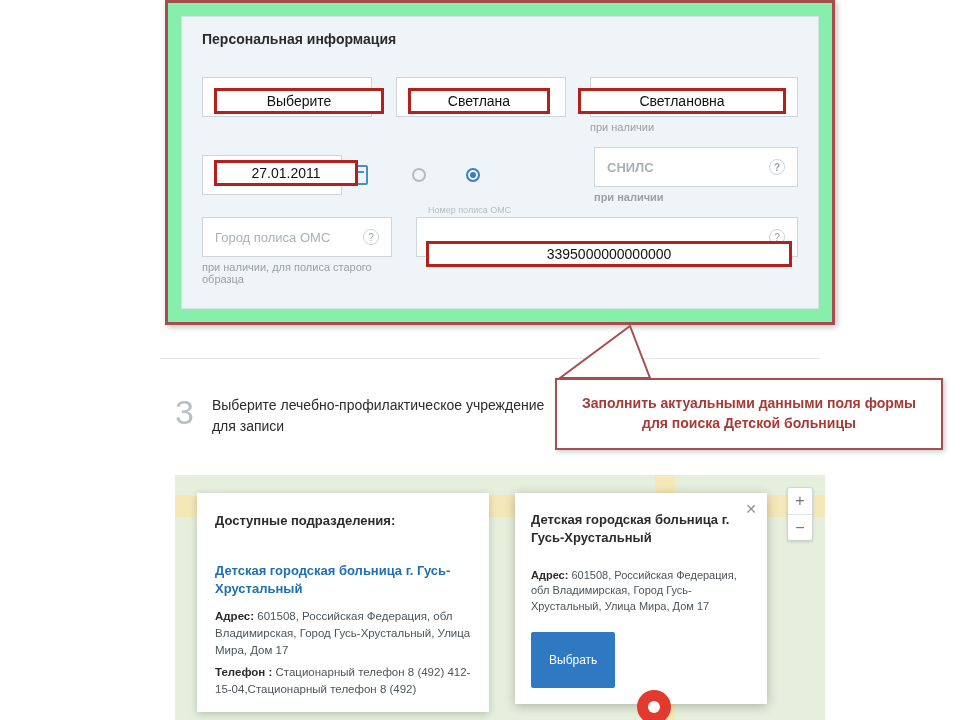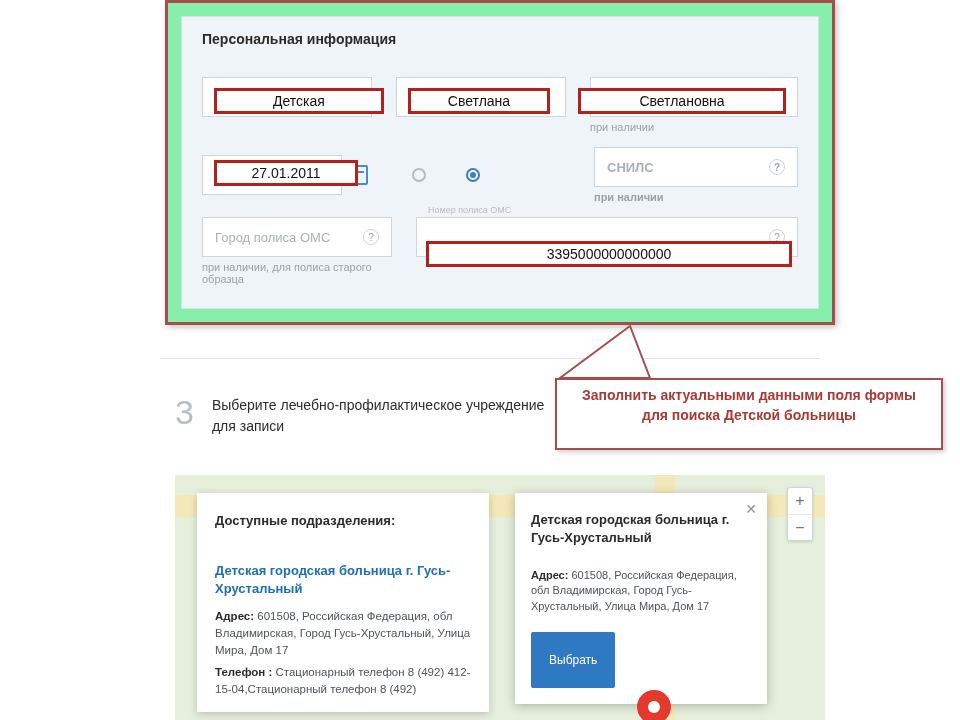--- a/index.html
+++ b/index.html
@@ -134,21 +134,21 @@
   }
 
   
   .callout {
     position:absolute;
     left: 555px; top: 378px;
     width: 388px; height: 72px;
     border: 2px solid #a64d4d;
     background:#fff;
     box-shadow: 2px 2px 5px rgba(0,0,0,.2);
-    display:flex; justify-content:center;
+    display:flex; align-items:center; justify-content:center;
     padding: 6px 12px;
     z-index: 5;
   }
   .callout-text {
     font-size: 14px; font-weight:bold; color:#a83a36; text-align:center; line-height:1.4;
   }
   
   .callout-line {
     position:absolute;
     z-index:4;
@@ -302,21 +302,21 @@
       </div>
       <div class="field" style="flex:1; position:relative;">
         <span class="tiny-label">Номер полиса ОМС</span>
         <div class="input w380" style="width:100%; display:flex; justify-content:flex-end;">
           <span class="help-dot">?</span>
         </div>
       </div>
     </div>
   </div>
 
-  <div class="redbox" style="left:46px;  top:85px;  width:170px">Детская</div>
+  <div class="redbox" style="left:46px;  top:85px;  width:170px">Выберите</div>
   <div class="redbox" style="left:240px; top:85px;  width:142px">Светлана</div>
   <div class="redbox" style="left:410px; top:85px;  width:208px">Светлановна</div>
   <div class="redbox" style="left:46px;  top:157px; width:144px">27.01.2011</div>
   <div class="redbox" style="left:258px; top:238px; width:366px">3395000000000000</div>
 </div>
 
 <div class="divider"></div>
 
 <div class="step3">
   <div class="step-num">3</div>

